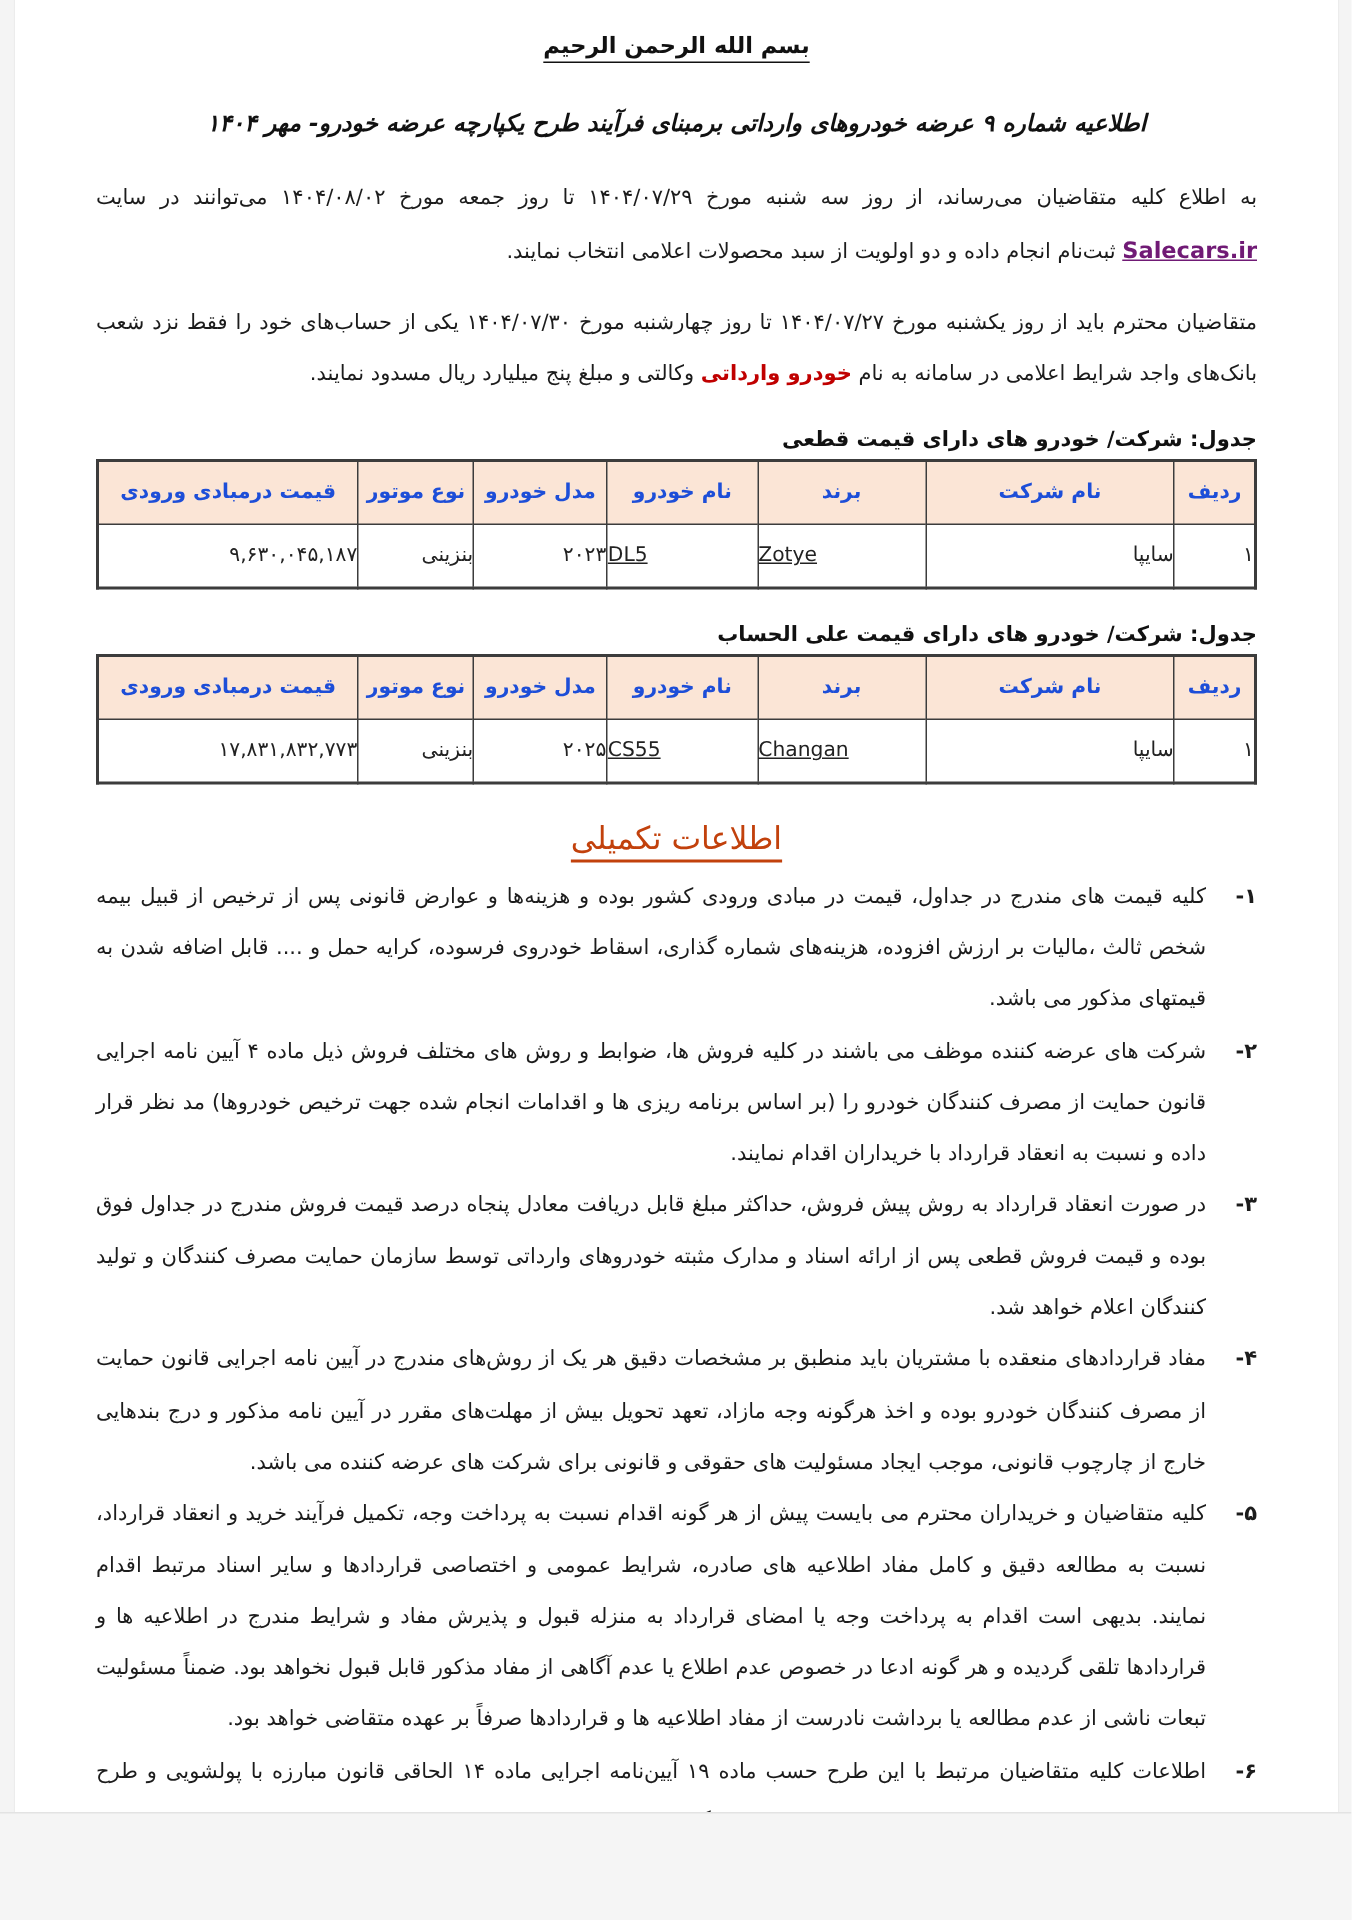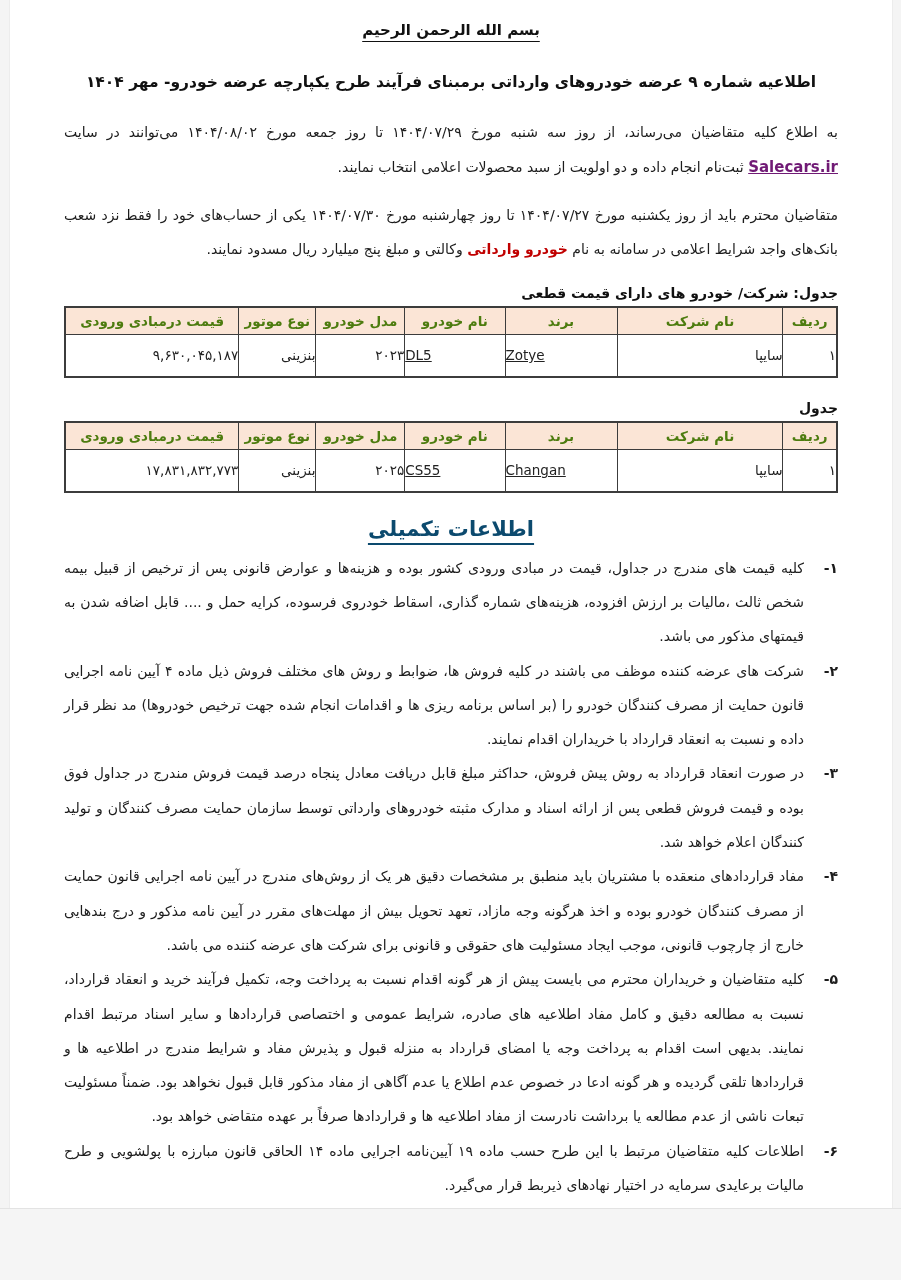--- a/index.html
+++ b/index.html
@@ -31,20 +31,21 @@
     text-underline-offset: 6px;
     text-align: right;
   }
   .notice-title {
     margin-top: 34px;
     text-align: center;
     font-size: 15.5px;
     font-weight: bold;
     color: #111;
     letter-spacing: 0.1px;
+    font-style: italic;
   }
   .para {
     margin-top: 24px;
     font-size: 14px;
     line-height: 2.45;
     color: #1c1c1c;
     text-align: justify;
     text-justify: inter-word;
   }
   .para.second { margin-top: 12px; }
@@ -68,41 +69,41 @@
   .table-caption .cap-label { }
   .cars-table {
     width: 100%;
     margin-top: 5px;
     border-collapse: collapse;
     border: 2px solid #3c3c3c;
     table-layout: fixed;
   }
   .cars-table th {
     background: #fbe5d6;
-    color: #4d7c0f;
+    color: #1d4ed8;
     font-size: 13.5px;
     font-weight: bold;
     border: 1px solid #3c3c3c;
-    height: 28px;
+    height: 43px;
     text-align: center;
   }
   .cars-table td {
     border: 1px solid #3c3c3c;
     height: 42px;
     font-size: 13.5px;
     color: #222;
   }
   .cars-table td.latin { font-family: "DejaVu Sans", sans-serif; direction: ltr; text-decoration: underline; }
   .caption-second { margin-top: 22px; }
 
   .section-heading-wrap { margin-top: 24px; text-align: center; }
   .section-heading {
     font-size: 21px;
-    font-weight: bold;
-    color: #0c4a6e;
+    font-weight: normal;
+    color: #c2410c;
     text-decoration: underline;
     text-underline-offset: 7px;
     text-decoration-thickness: 2px;
   }
   .items { margin-top: 10px; }
   .list-item {
     display: flex;
     direction: rtl;
     font-size: 14px;
     line-height: 2.45;
@@ -173,20 +174,21 @@
         <td class="latin">DL5</td>
         <td>۲۰۲۳</td>
         <td>بنزینی</td>
         <td>۹,۶۳۰,۰۴۵,۱۸۷</td>
       </tr>
     </tbody>
   </table>
 
   <div class="table-caption caption-second">
     <span class="cap-label">جدول</span>
+    <span>: شرکت/ خودرو های دارای قیمت علی الحساب</span>
   </div>
   <table class="cars-table">
     <colgroup>
       <col style="width:7%">
         <col style="width:21.5%">
         <col style="width:14.5%">
         <col style="width:13%">
         <col style="width:11.5%">
         <col style="width:10%">
         <col style="width:22.5%">

